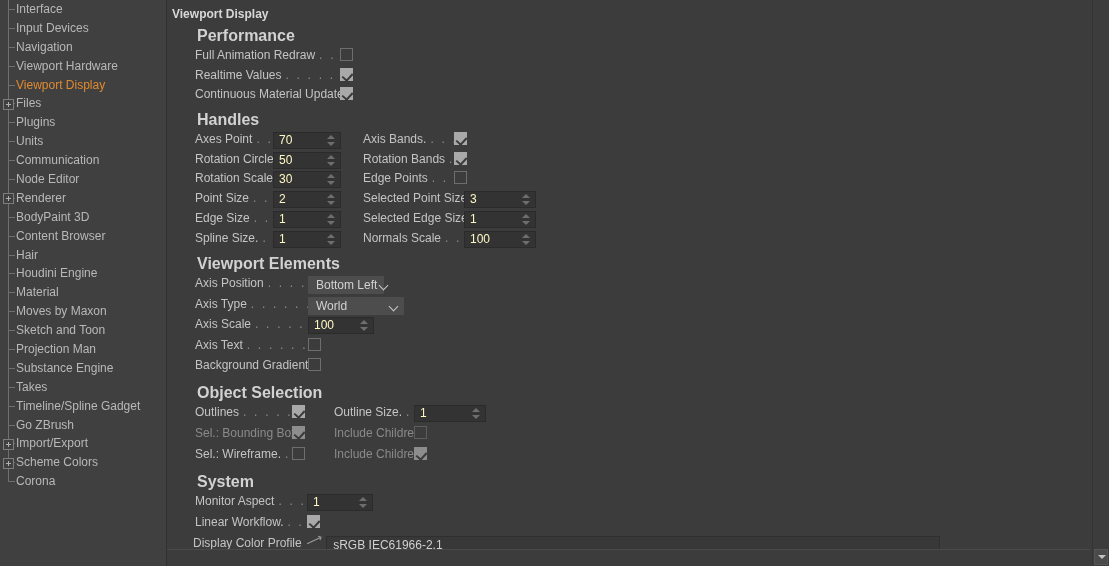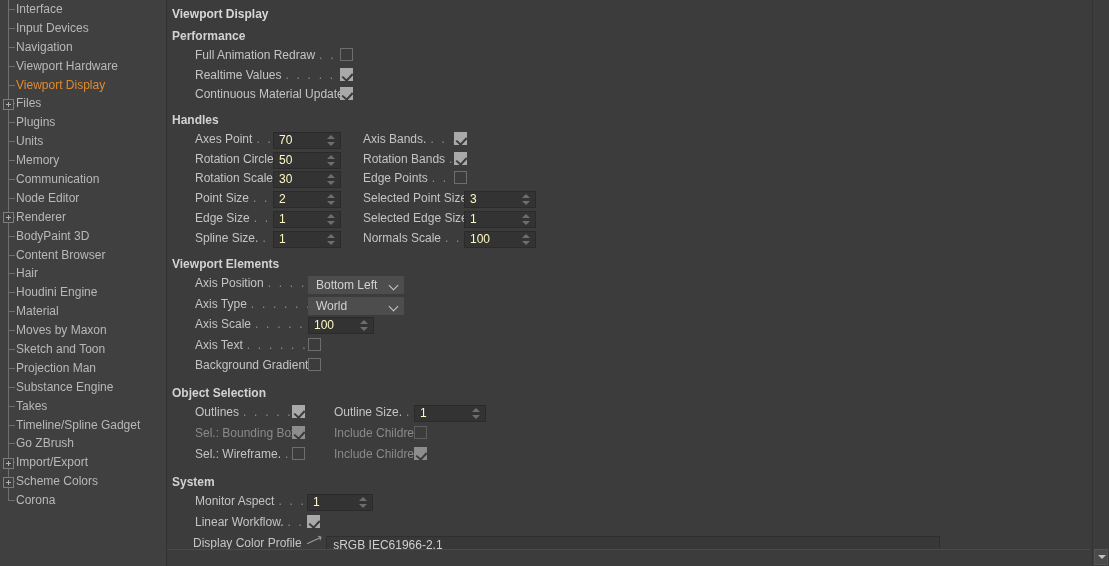--- a/index.html
+++ b/index.html
@@ -111,23 +111,24 @@
     font-weight: bold;
     color: #d8d8d8;
     font-size: 12px;
     margin: 0 0 0 0;
     height: 20px;
     line-height: 14px;
   }
   .group-header {
     font-weight: bold;
     color: #d2d2d2;
-    font-size: 12px;
+    font-size: 16px;
     height: 21px;
     line-height: 18px;
+    margin-left: 25px;
   }
   .rows { }
   .row {
     height: 19.7px;
     display: flex;
     white-space: nowrap;
   }
 
   
   .lbl {
@@ -354,24 +355,20 @@
       <div class="tree-item">
         <span class="tree-gutter"></span>
         <span class="tree-label">Plugins</span>
       </div>
       <div class="tree-item">
         <span class="tree-gutter"></span>
         <span class="tree-label">Units</span>
       </div>
       <div class="tree-item">
         <span class="tree-gutter"></span>
-        <span class="tree-label">Memory</span>
-      </div>
-      <div class="tree-item">
-        <span class="tree-gutter"></span>
         <span class="tree-label">Communication</span>
       </div>
       <div class="tree-item">
         <span class="tree-gutter"></span>
         <span class="tree-label">Node Editor</span>
       </div>
       <div class="tree-item">
         <span class="tree-gutter expandable">
           <span class="plusbox"></span>
         </span>
@@ -586,21 +583,21 @@
       </div>
 
       <div class="group-header" style="margin-top:5px;">Viewport Elements</div>
       <div class="rows">
 
         <div class="row" style="height:20.5px;">
           <div class="lbl" style="width:113px;margin-left:23px;">
             <span class="txt">Axis Position</span>
             <span class="dots">. . . . .</span>
           </div>
-          <div class="combo" style="width:96px;">
+          <div class="combo" style="width:76px;">
             <span class="cval">Bottom Left</span>
             <span class="chev"></span>
           </div>
         </div>
 
         <div class="row" style="height:20.5px;">
           <div class="lbl" style="width:113px;margin-left:23px;">
             <span class="txt">Axis Type</span>
             <span class="dots">. . . . . . .</span>
           </div>

